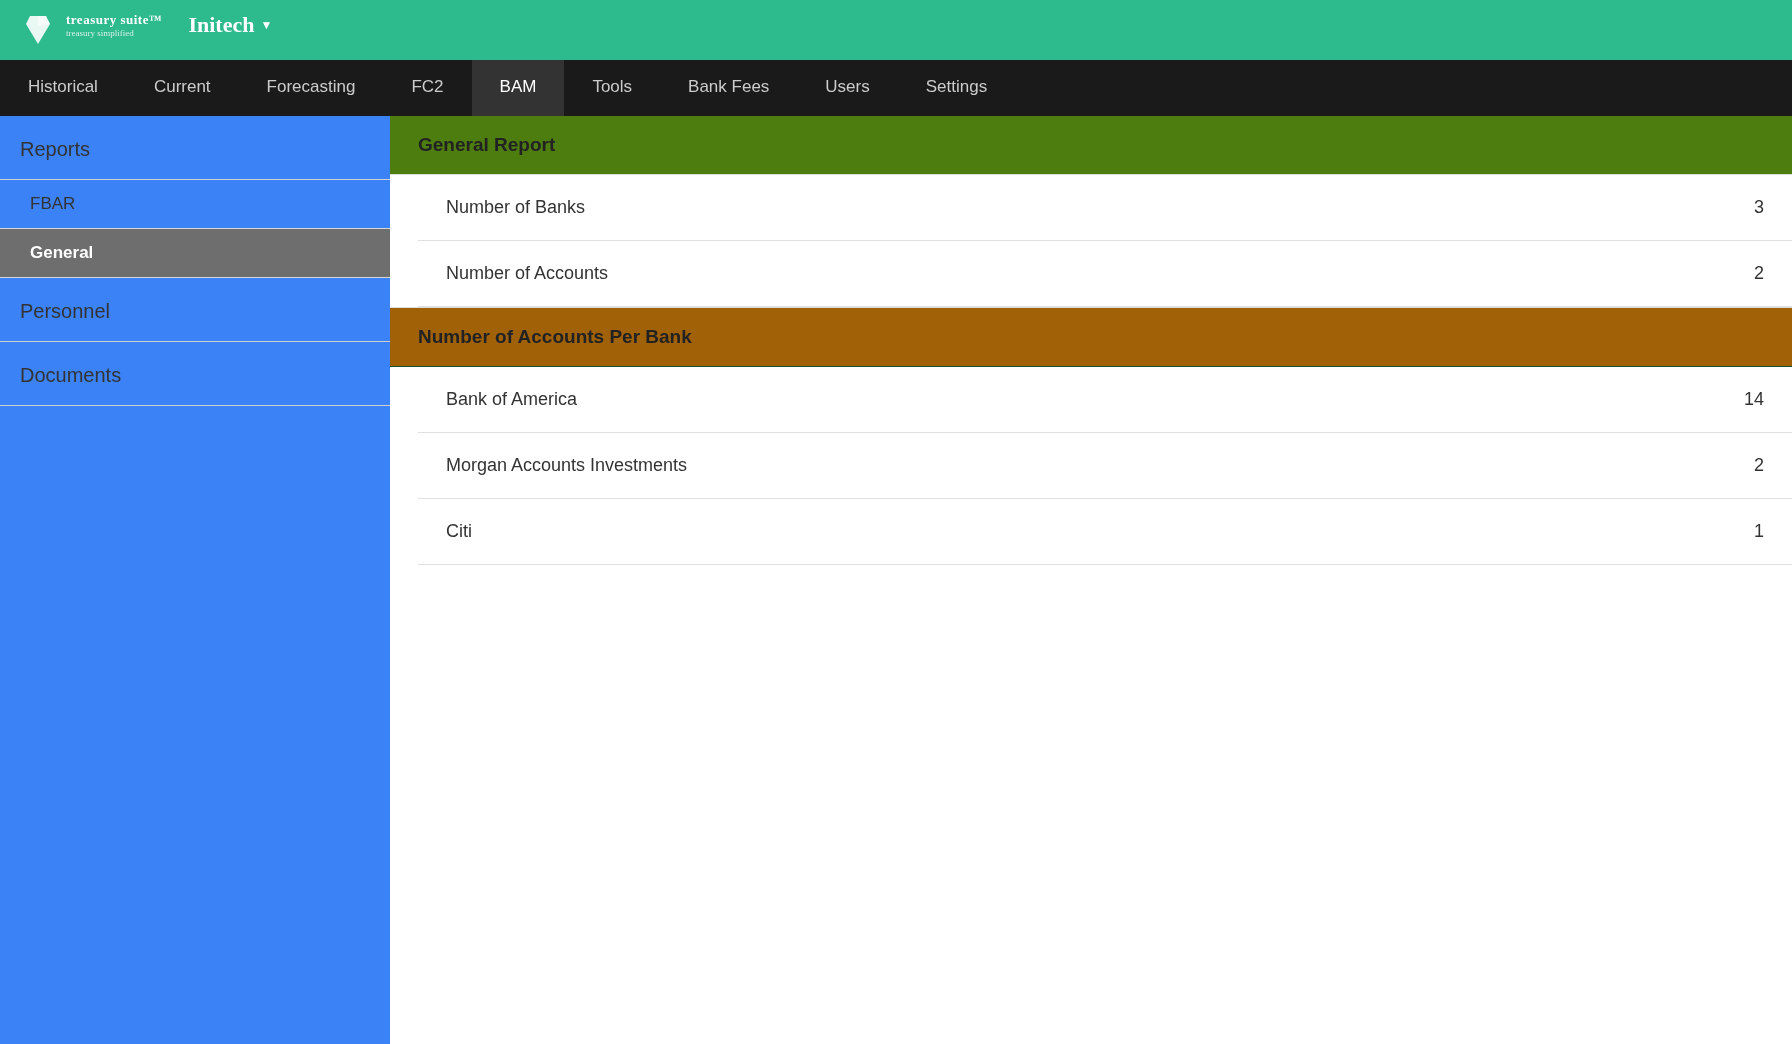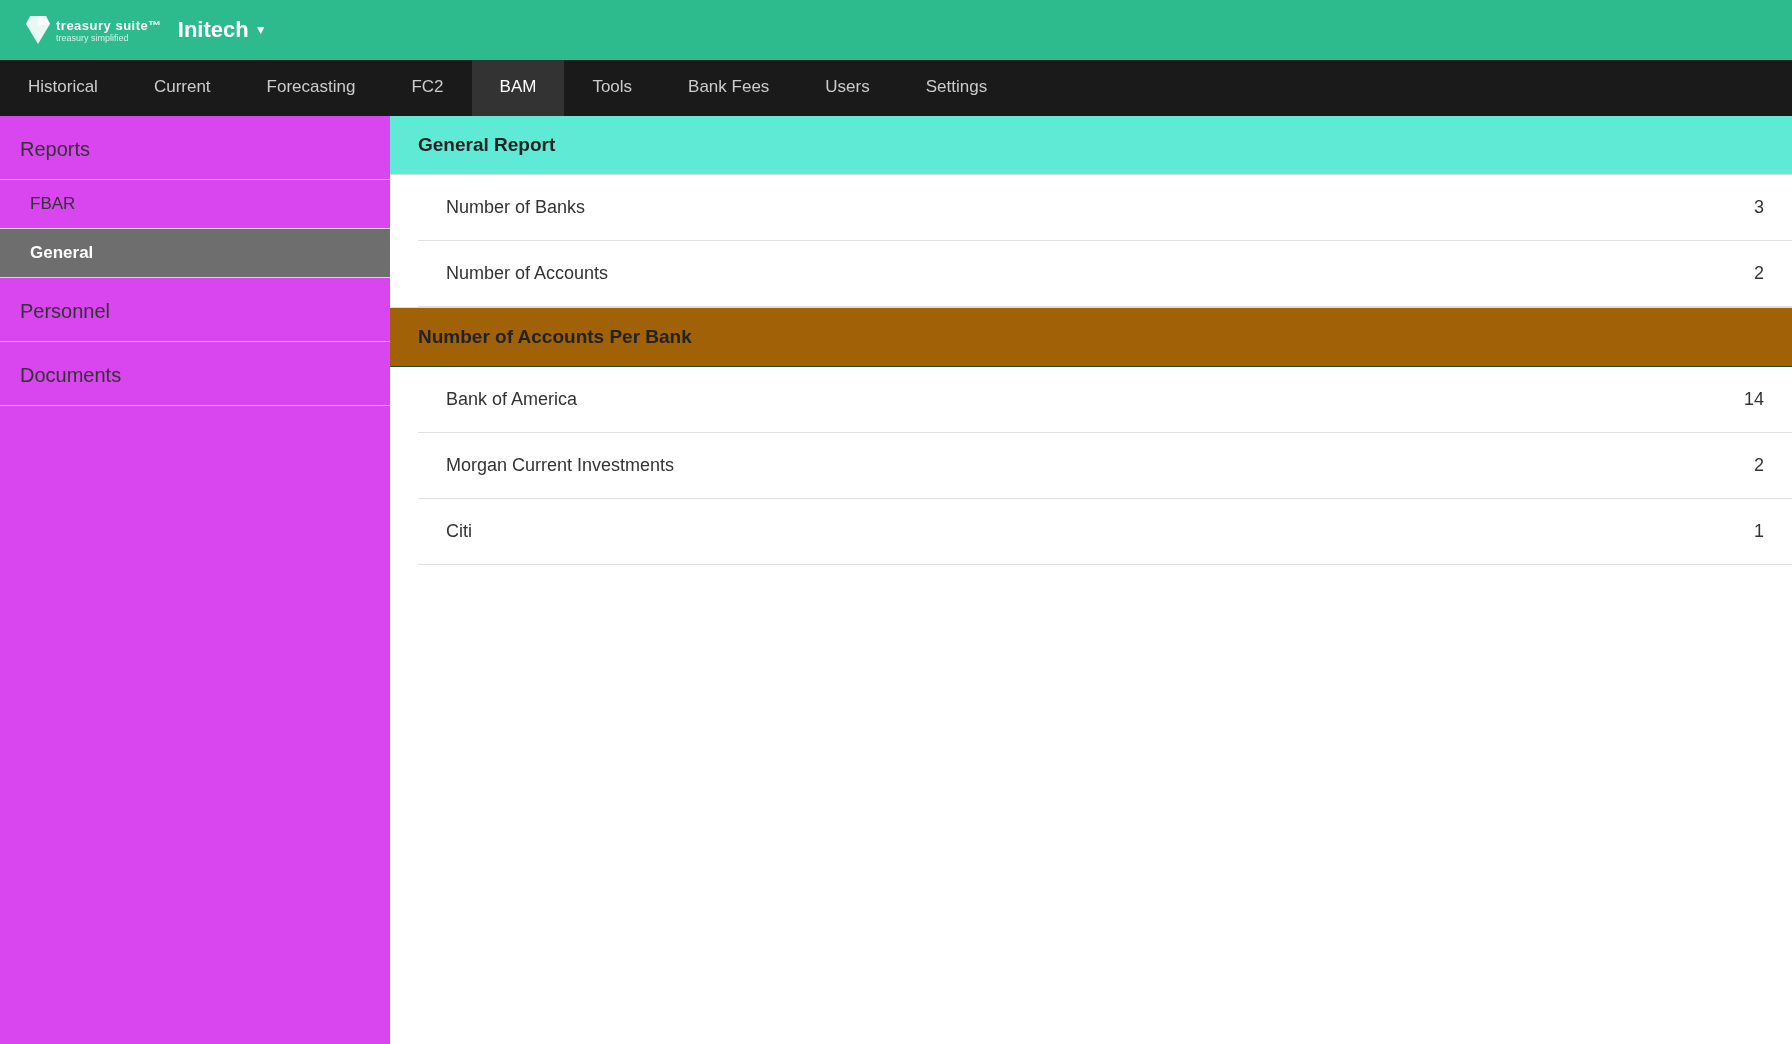--- a/index.html
+++ b/index.html
@@ -8,22 +8,24 @@
     
     #topbar {
       background: #2dba8c;
       height: 60px;
       display: flex;
       align-items: center;
       padding: 0 20px;
     }
     #topbar .brand {
       display: flex;
-      align-items: center;
-      color: white;
+      align-items: flex-start;
+      gap: 10px;
+      color: white;
+      font-family: Liberation Serif, serif;
     }
     .ts-logo {
       width: 36px;
       height: 36px;
     }
     .brand-text {
       display: flex;
       flex-direction: column;
     }
     .brand-name {
@@ -75,21 +77,21 @@
 
     
     #main {
       display: flex;
       height: calc(1044px - 60px - 56px);
     }
 
     
     #sidebar {
       width: 390px;
-      background: #d946ef;
+      background: #3b82f6;
       flex-shrink: 0;
     }
     .sidebar-section {
       padding: 22px 20px 18px 20px;
       font-size: 20px;
       color: #333;
       font-weight: 400;
       border-bottom: 1px solid #d0d0d0;
     }
     .sidebar-item {
@@ -106,21 +108,21 @@
     }
 
     
     #content {
       flex: 1;
       background: white;
       padding: 0;
       overflow-y: auto;
     }
     .report-section-header {
-      background: #5eead4;
+      background: #4d7c0f;
       padding: 18px 28px;
       font-size: 19px;
       font-weight: 700;
       color: #222;
       border-bottom: 1px solid #ddd;
     }
     .report-row {
       display: flex;
       justify-content: space-between;
       align-items: center;
@@ -200,21 +202,21 @@
       <div class="report-row">
         <span class="label">Number of Accounts</span>
         <span class="value">2</span>
       </div>
       <div class="section-header-row">Number of Accounts Per Bank</div>
       <div class="report-row">
         <span class="label">Bank of America</span>
         <span class="value">14</span>
       </div>
       <div class="report-row">
-        <span class="label">Morgan Current Investments</span>
+        <span class="label">Morgan Accounts Investments</span>
         <span class="value">2</span>
       </div>
       <div class="report-row">
         <span class="label">Citi</span>
         <span class="value">1</span>
       </div>
     </div>
 
 </div>
 

